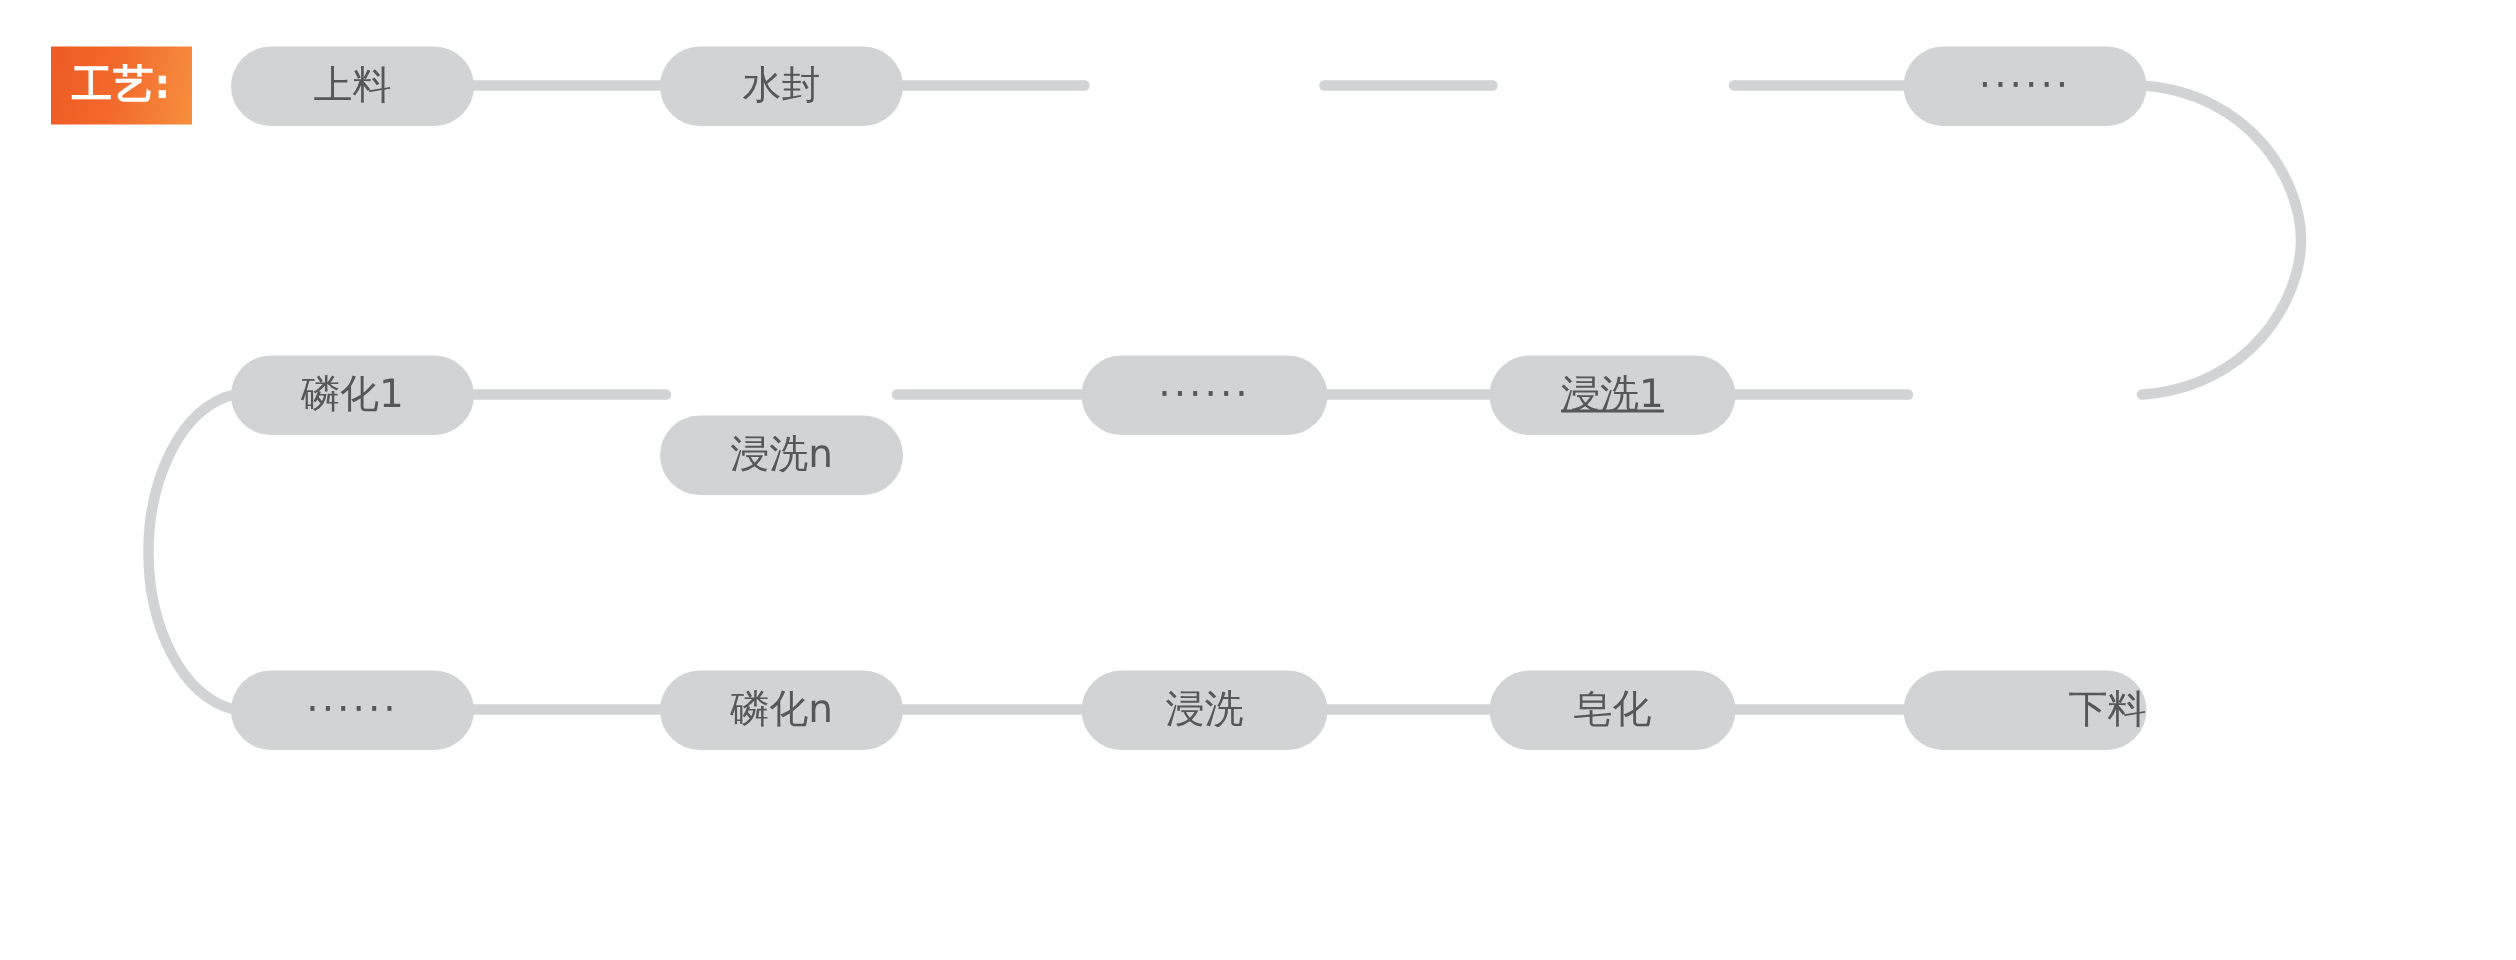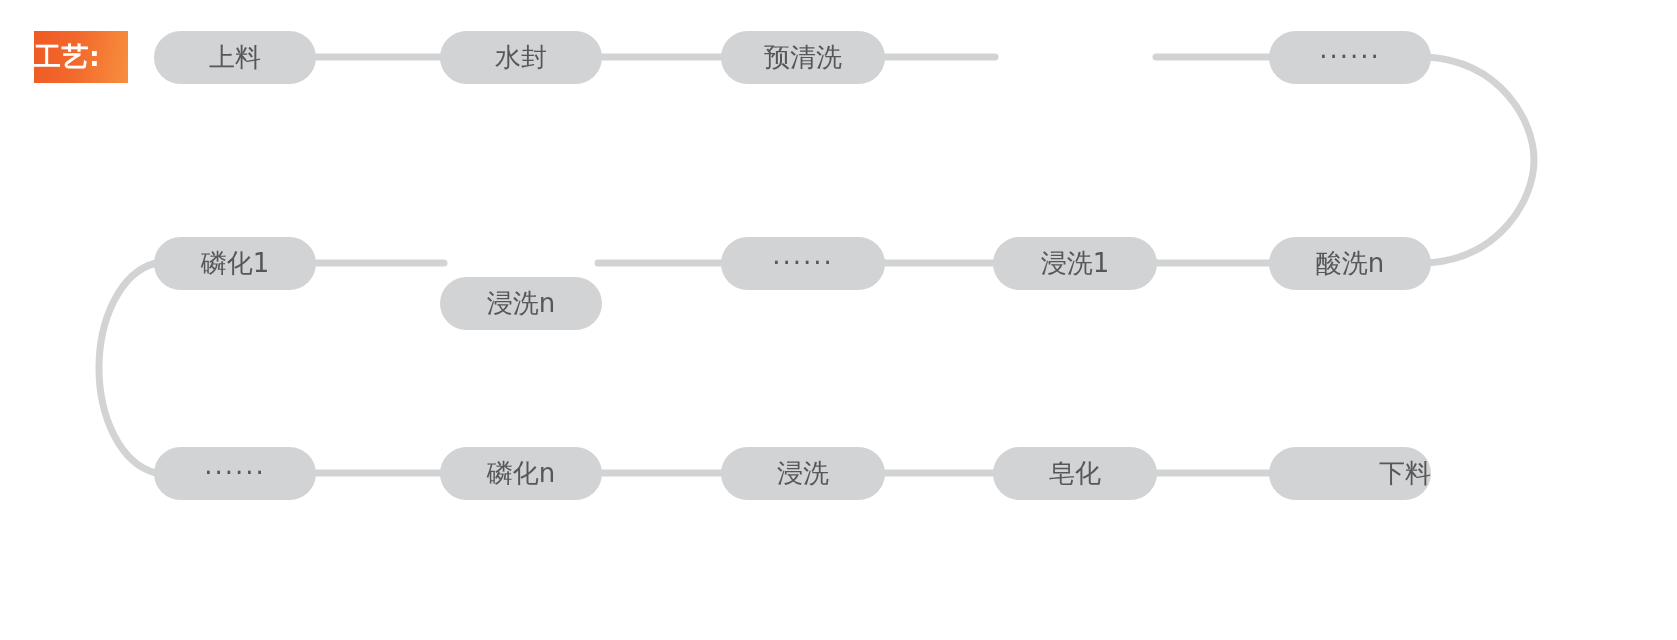--- a/index.html
+++ b/index.html
@@ -30,21 +30,21 @@
   }
   
   .badge {
     position: absolute;
     left: 34px;
     top: 31px;
     width: 94px;
     height: 52px;
     display: flex;
     align-items: center;
-    justify-content: flex-start;
+    justify-content: center;
     background: linear-gradient(100deg, #ee5a24 0%, #f2692c 45%, #f78f3e 100%);
     color: #ffffff;
     font-size: 27px;
     font-weight: 700;
     letter-spacing: 0.5px;
     z-index: 3;
     line-height: 1;
     padding-bottom: 2px;
     box-sizing: border-box;
   }
@@ -106,41 +106,35 @@
   <div class="badge">
     <span>工艺:</span>
   </div>
 
   <div class="node" style="left:154px; top:31px; width:162px;">
     <span class="lbl">上料</span>
   </div>
   <div class="node" style="left:440px; top:31px; width:162px;">
     <span class="lbl">水封</span>
   </div>
-  <div class="node" style="left:721px; top:31px; width:164px;">
-    <span class="lbl">预清洗</span>
-  </div>
   <div class="node dots" style="left:1269px; top:31px; width:162px;">
     <span class="lbl">······</span>
   </div>
 
   <div class="node" style="left:154px; top:237px; width:162px;">
     <span class="lbl">磷化1</span>
   </div>
   <div class="node" style="left:440px; top:237px; width:162px;margin-top:40px;">
     <span class="lbl">浸洗n</span>
   </div>
   <div class="node dots" style="left:721px; top:237px; width:164px;">
     <span class="lbl">······</span>
   </div>
-  <div class="node" style="left:993px; top:237px; width:164px;">
+  <div class="node" style="left:993px; top:237px; width:164px;text-decoration:underline;">
     <span class="lbl">浸洗1</span>
-  </div>
-  <div class="node" style="left:1269px; top:237px; width:162px;">
-    <span class="lbl">酸洗n</span>
   </div>
 
   <div class="node dots" style="left:154px; top:447px; width:162px;">
     <span class="lbl">······</span>
   </div>
   <div class="node" style="left:721px; top:447px; width:164px;">
     <span class="lbl">浸洗</span>
   </div>
   <div class="node" style="left:440px; top:447px; width:162px;">
     <span class="lbl">磷化n</span>

